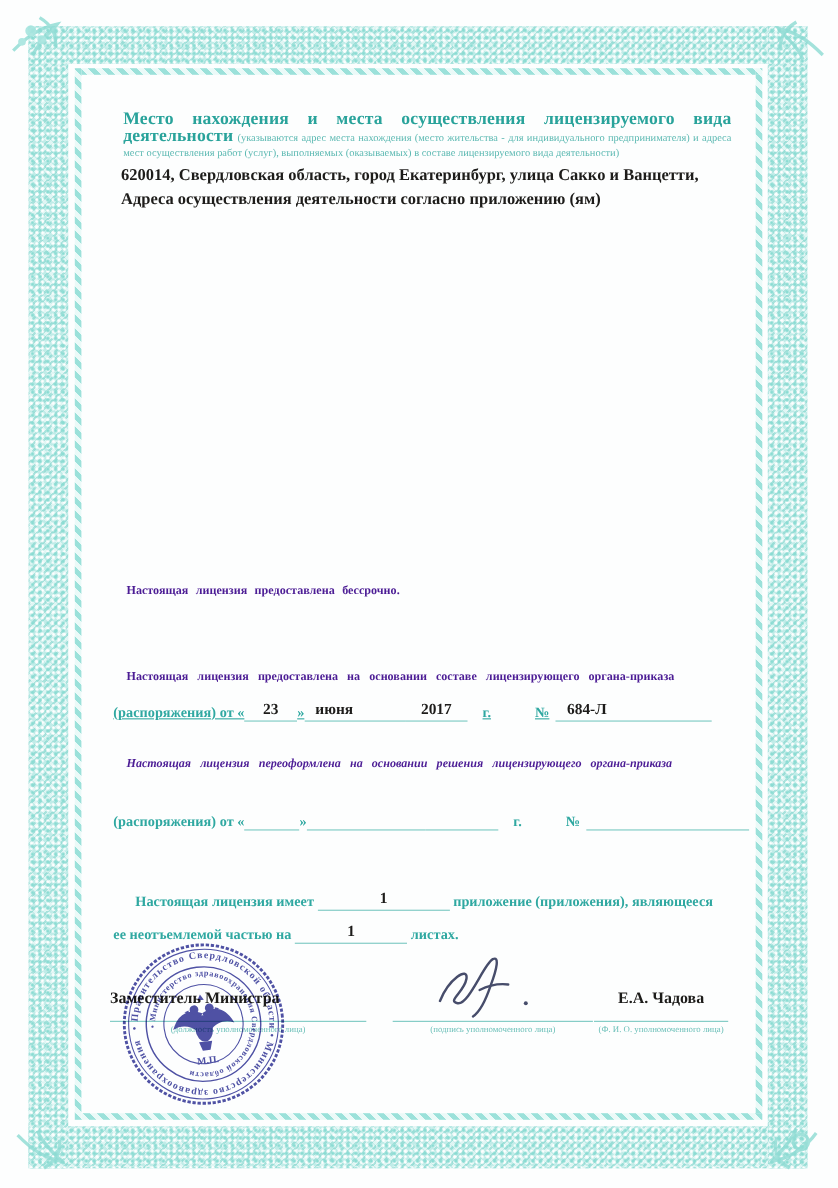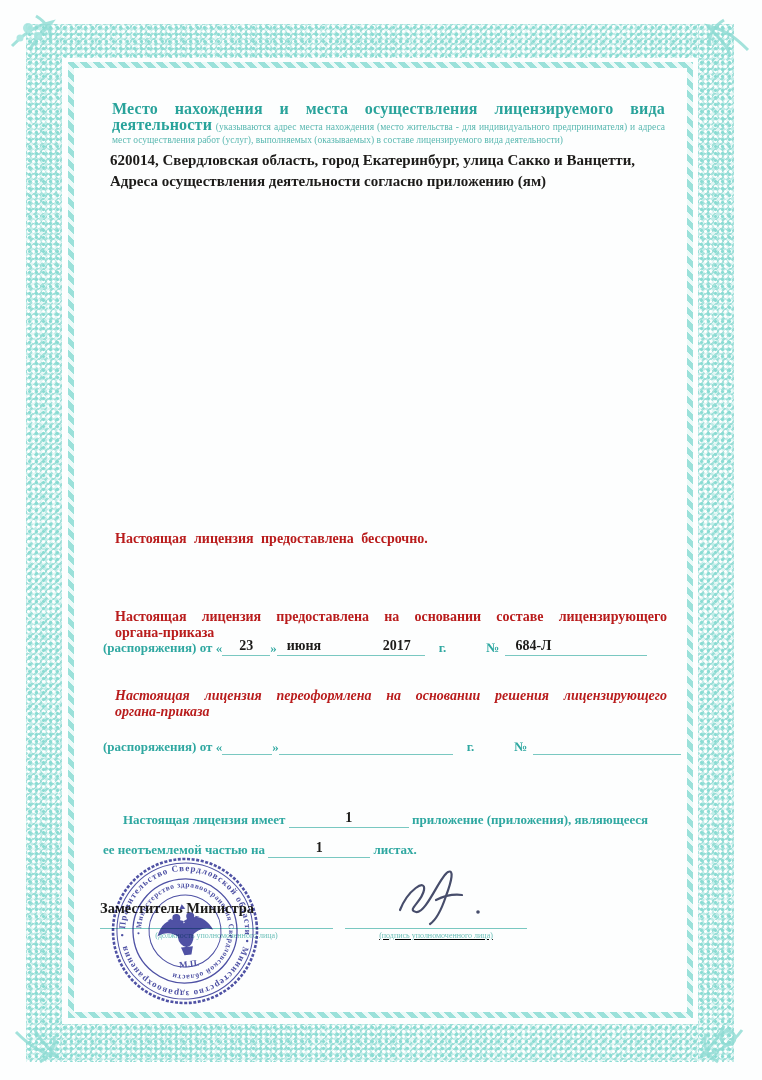--- a/index.html
+++ b/index.html
@@ -31,46 +31,46 @@
   .tealbold{color:#29a39b;font-weight:bold;}
   .note{color:#5ab8b1;font-size:9.5px;line-height:12.5px;}
 
   .intro{position:absolute;left:112px;top:102px;width:553px;margin:0;
          font-size:12.5px;line-height:13.5px;text-align:justify;}
   .intro b{font-size:16px;letter-spacing:.2px;}
 
   .address{position:absolute;left:110px;top:150px;width:560px;
            font-size:15px;font-weight:bold;color:#1d1c1a;line-height:21px;}
 
-  .para{position:absolute;margin:0;font-size:14px;font-weight:600;color:#b91c1c;}
+  .para{position:absolute;margin:0;font-size:11px;font-weight:600;color:#4c1d95;}
   .just{word-spacing:5.5px;text-align:justify;}
   .pos-termless{left:115px;top:531px;word-spacing:4px;}
   .pos-granted1{left:115px;top:609px;width:552px;}
-  .pos-granted2{left:103px;top:638px;}
+  .pos-granted2{left:103px;top:638px;text-decoration:underline;}
   .pos-reissued1{left:115px;top:688px;width:552px;font-style:italic;}
   .pos-reissued2{left:103px;top:737px;}
   .pos-attach1{left:107px;top:810px;margin-left:16px;}
   .pos-attach2{left:103px;top:840px;}
 
   .fillrow{position:absolute;font-size:13px;font-weight:600;color:#2fa8a1;white-space:nowrap;}
   .slot{display:inline-block;border-bottom:1px solid #79c8c1;text-align:center;
         color:#1d1c1a;font-weight:bold;font-size:14px;height:17px;vertical-align:bottom;}
   .slot.left{text-align:left;padding-left:10px;}
   .w48{width:48px;} .w86{width:82px;} .w58{width:56px;} .w140{width:132px;}
   .w50{width:50px;} .w110{width:108px;} .w68{width:66px;} .w150{width:148px;}
   .w120{width:120px;} .w105{width:102px;}
   .gap-g{margin-left:14px;} .gap-n{margin-left:40px;margin-right:6px;}
 
   
   .sigcol{position:absolute;top:900px;}
   .sigcol .val{height:26px;font-size:14.5px;font-weight:bold;color:#1d1c1a;}
   .sigcol .line{border-top:1px solid #79c8c1;margin-top:2px;}
   .sigcol .cap{font-size:8px;color:#6abfb8;text-align:center;white-space:nowrap;margin-top:2px;}
   .col-post{left:100px;width:233px;}
-  .col-sign{left:345px;width:182px;text-decoration:underline;}
+  .col-sign{left:357px;width:182px;}
   .col-name{left:540px;width:122px;}
   .col-name .val{text-align:center;}
 
   .signature-svg{position:absolute;left:392px;top:866px;width:104px;height:62px;}
 
   .stamp{position:absolute;left:109px;top:855px;width:152px;height:152px;
          transform:rotate(-7deg);opacity:.9;mix-blend-mode:multiply;}
 </style>
 </head>
 <body>
@@ -147,20 +147,25 @@
 
   <div class="sigcol col-post">
     <div class="val">Заместитель Министра</div>
     <div class="line"></div>
     <div class="cap">(должность уполномоченного лица)</div>
   </div>
   <div class="sigcol col-sign">
     <div class="val"></div>
     <div class="line"></div>
     <div class="cap">(подпись уполномоченного лица)</div>
+  </div>
+  <div class="sigcol col-name">
+    <div class="val">Е.А. Чадова</div>
+    <div class="line"></div>
+    <div class="cap">(Ф. И. О.  уполномоченного лица)</div>
   </div>
 
   <svg class="signature-svg" viewBox="0 0 104 62">
     <g fill="none" stroke="#474d6b" stroke-width="2.2" stroke-linecap="round">
       <path d="M8,44 C16,24 34,12 32,24 C30,36 14,44 24,46 C34,48 48,10 56,6 C62,3 60,14 54,30 C50,42 44,54 38,58"></path>
       <path d="M44,34 C52,30 62,28 70,29"></path>
     </g>
     <circle cx="86" cy="46" r="1.8" fill="#474d6b"></circle>
   </svg>
 

